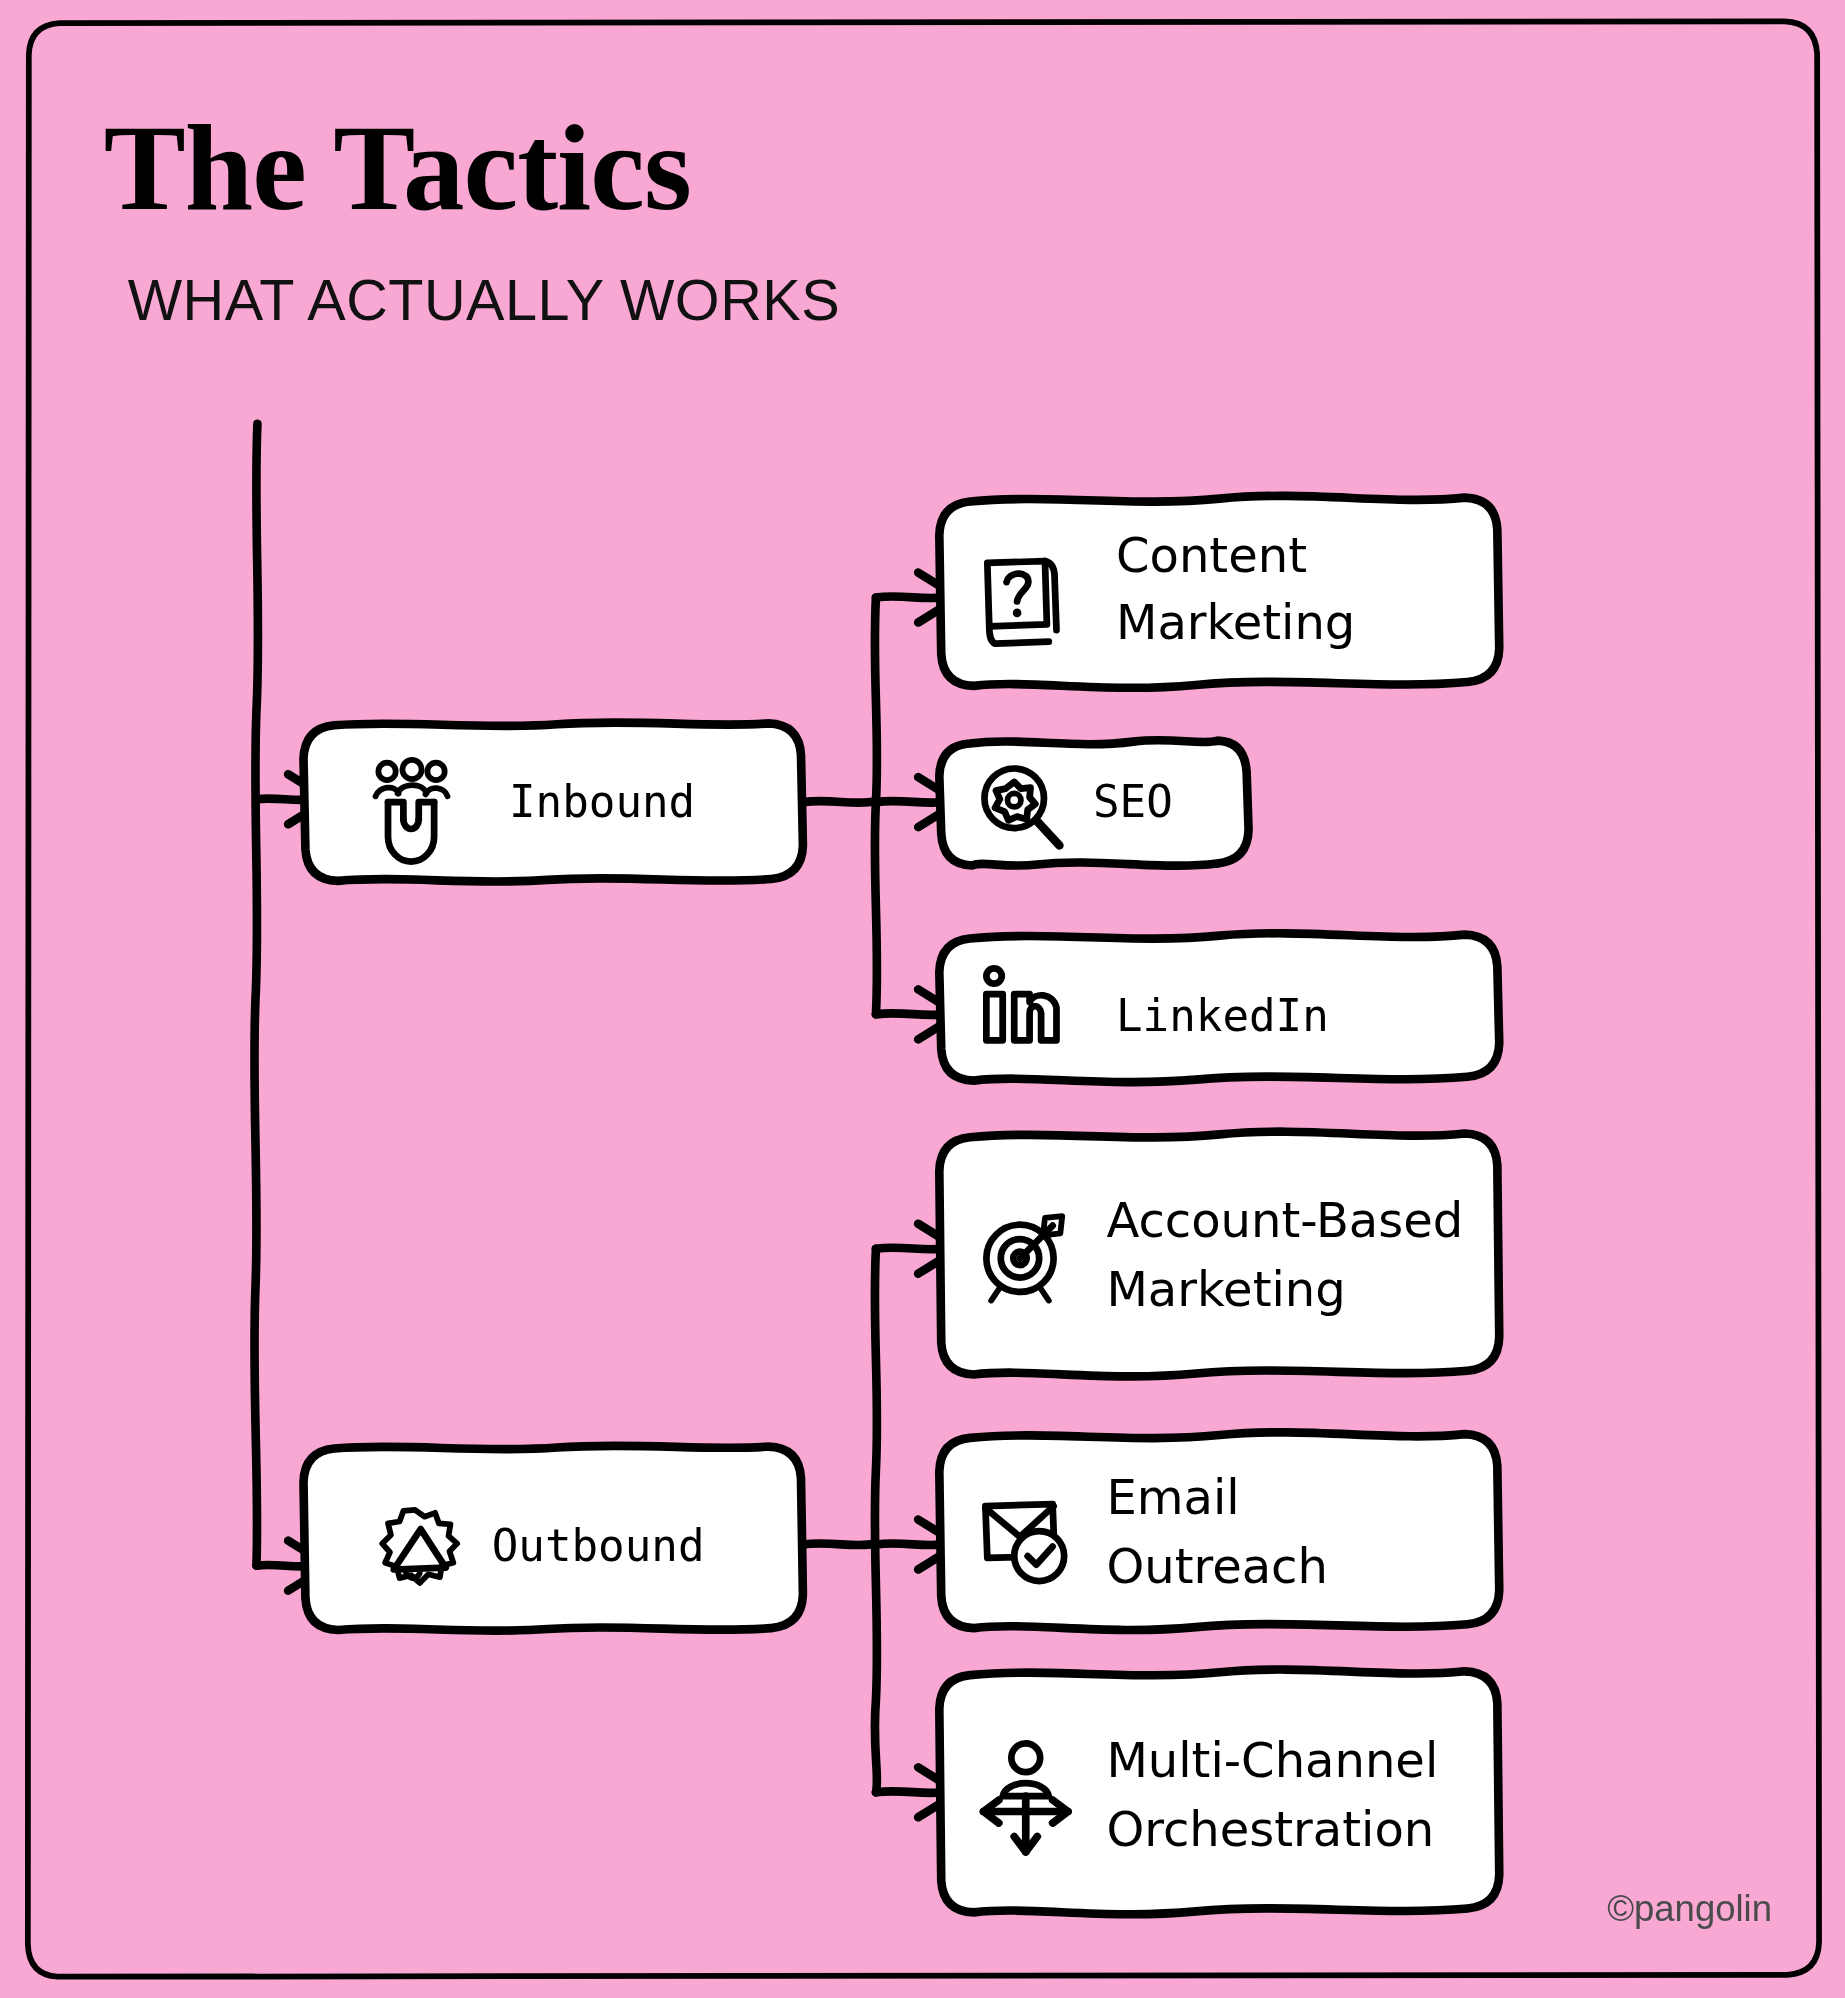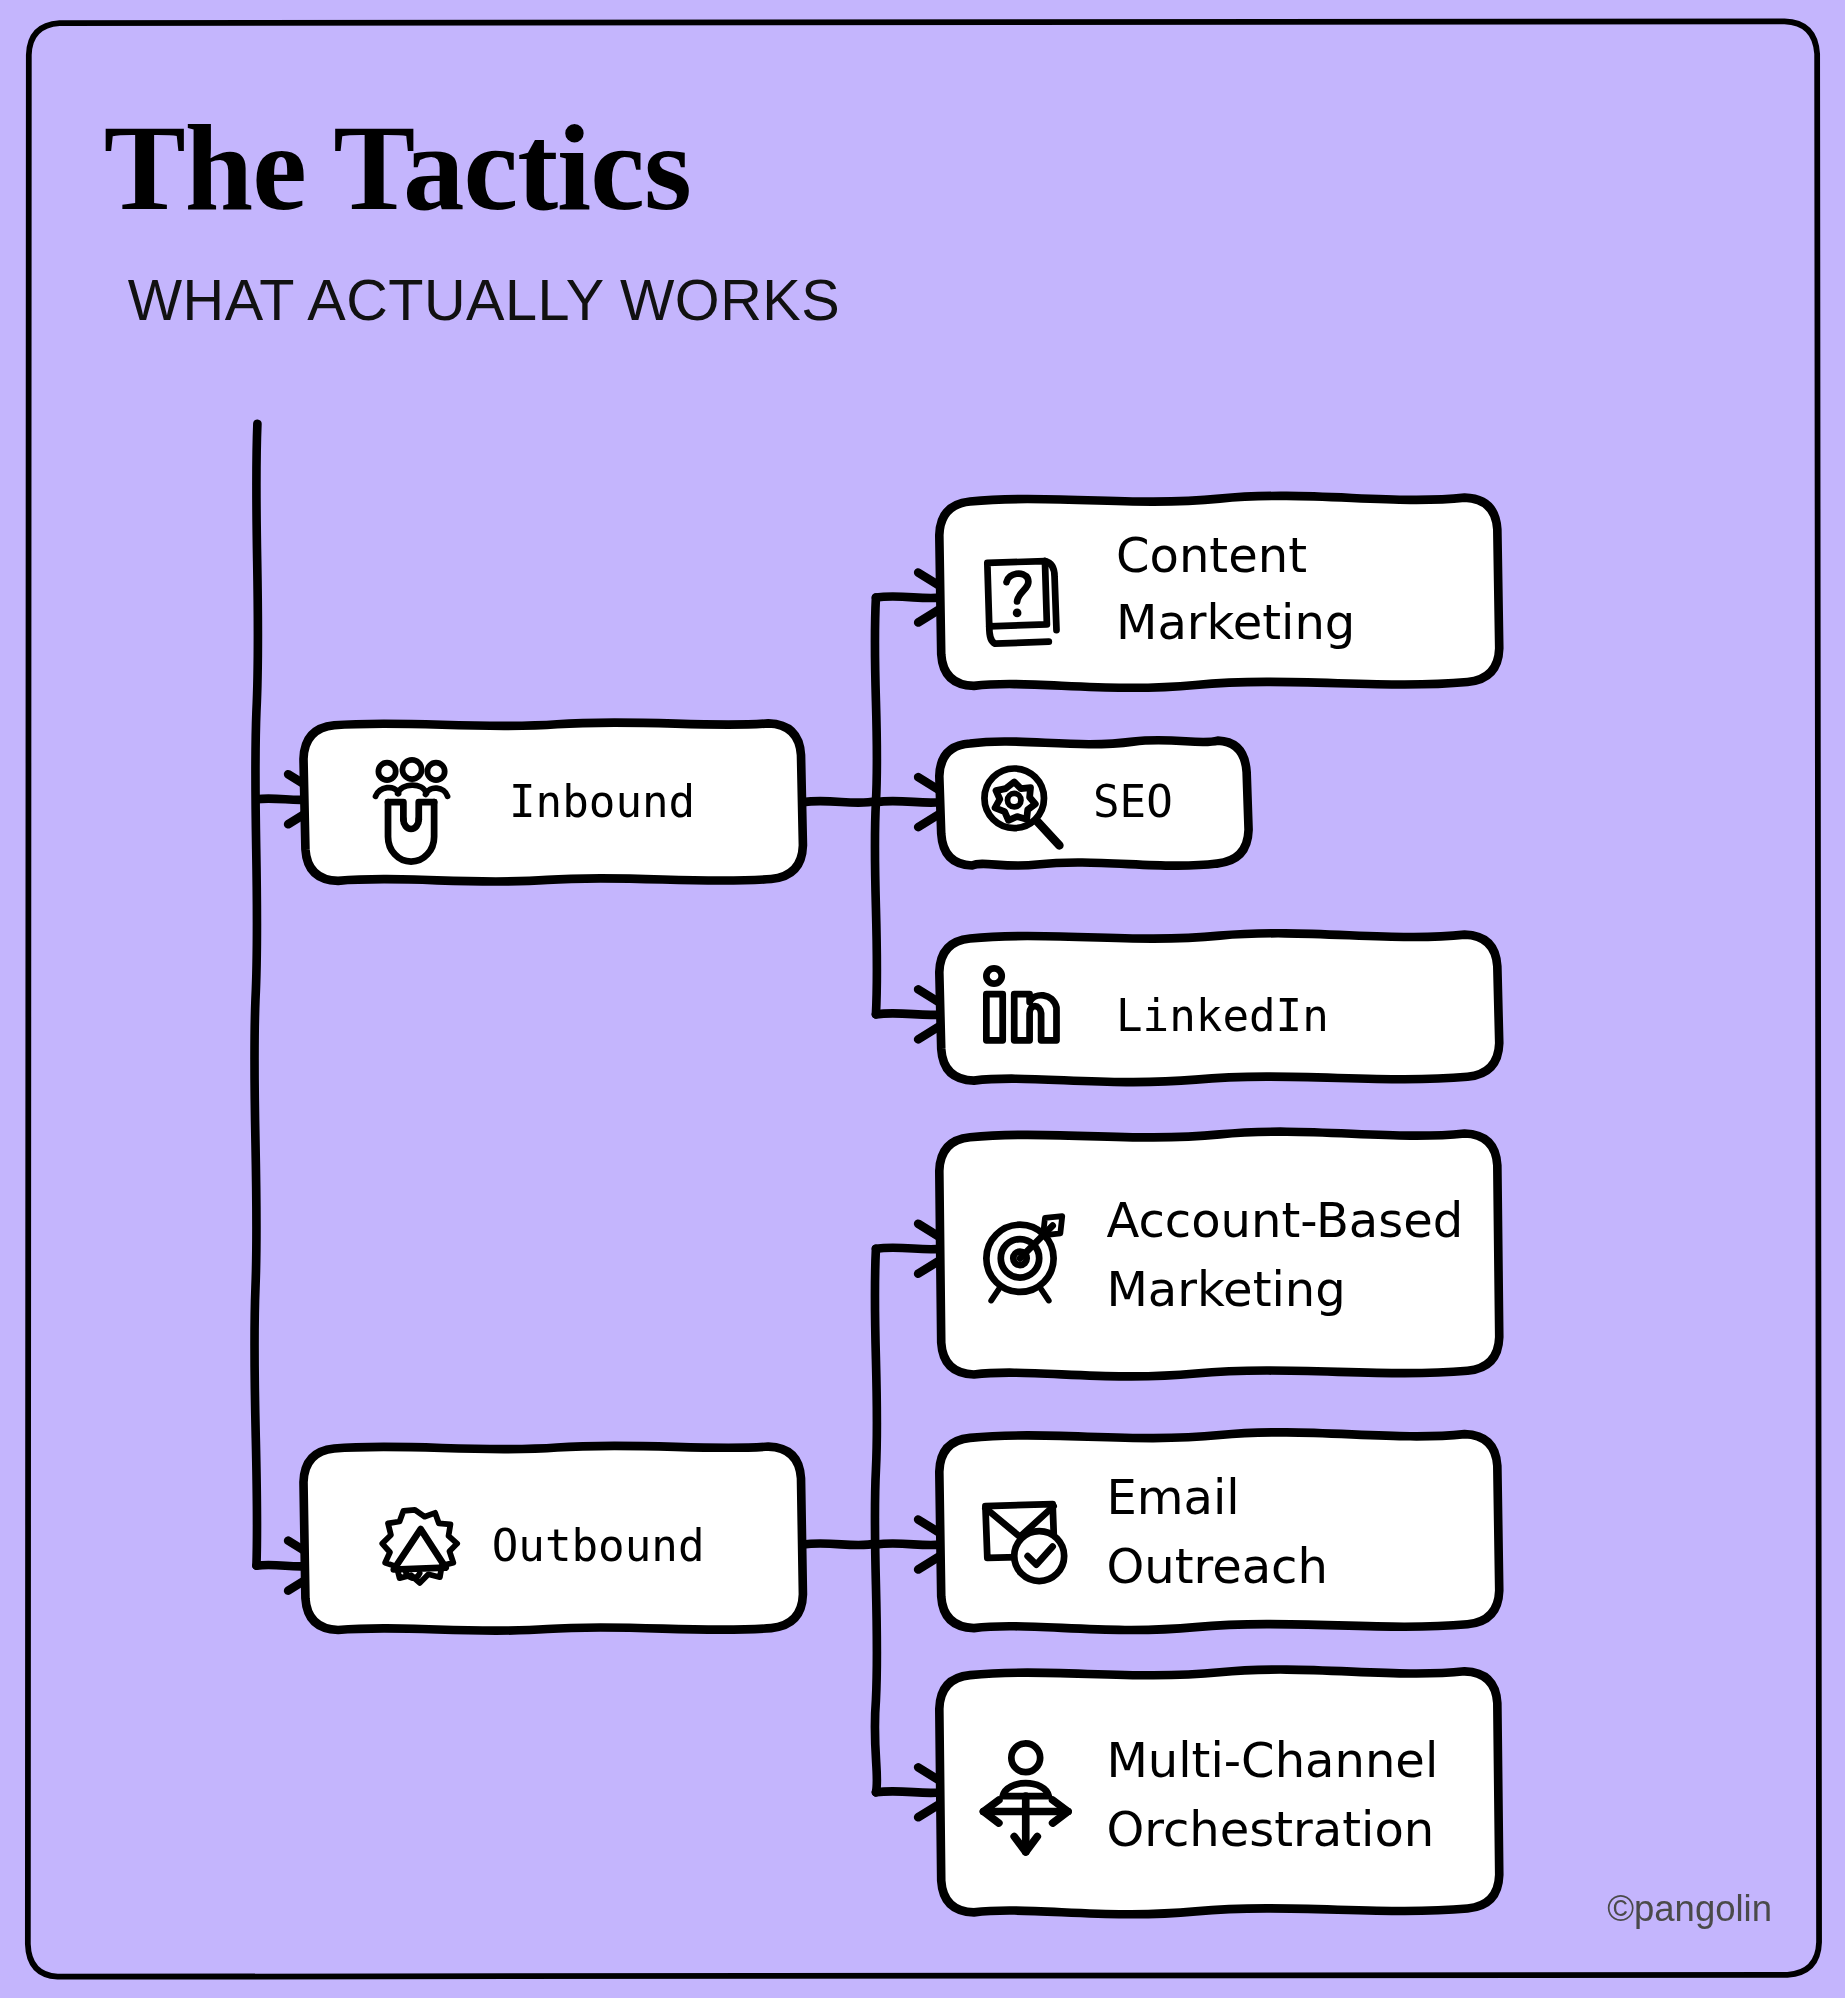--- a/index.html
+++ b/index.html
@@ -10,21 +10,21 @@
   body {
     width: 1845px;
     height: 1998px;
     overflow: hidden;
     font-family: "Liberation Sans", sans-serif;
   }
   #page {
     position: relative;
     width: 1845px;
     height: 1998px;
-    background: #c4b5fd;
+    background: #f9a8d4;
   }
   #diagram-svg {
     position: absolute;
     top: 0;
     left: 0;
     width: 1845px;
     height: 1998px;
   }
   .title-text {
     font-family: "Liberation Serif", "DejaVu Serif", serif;

